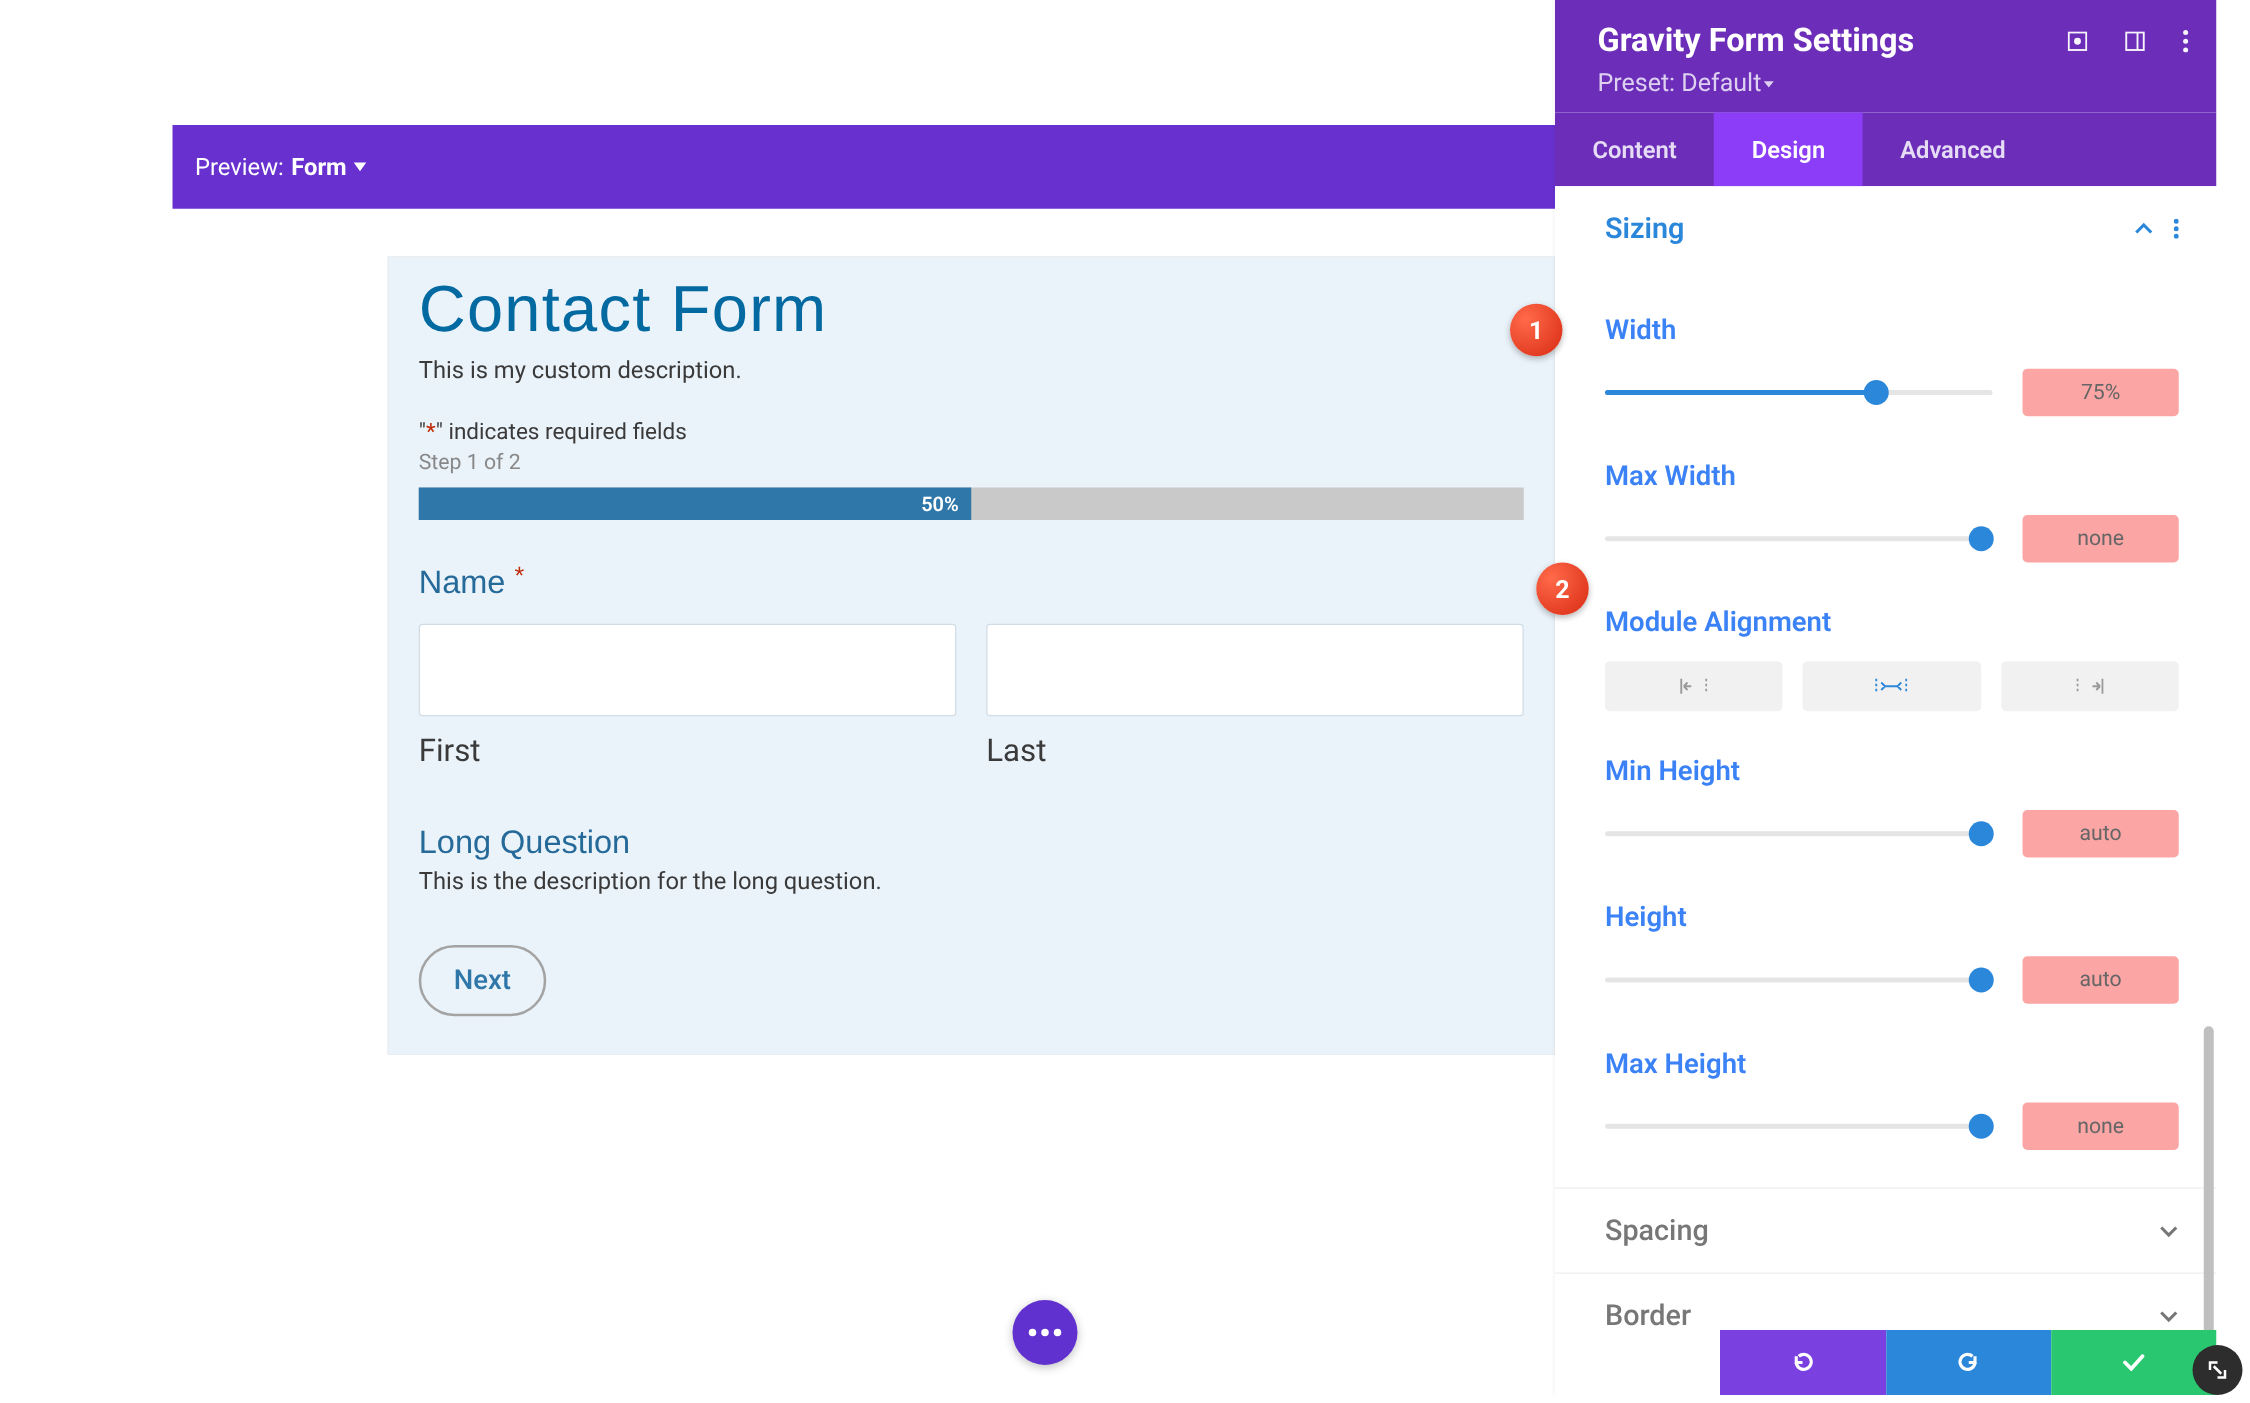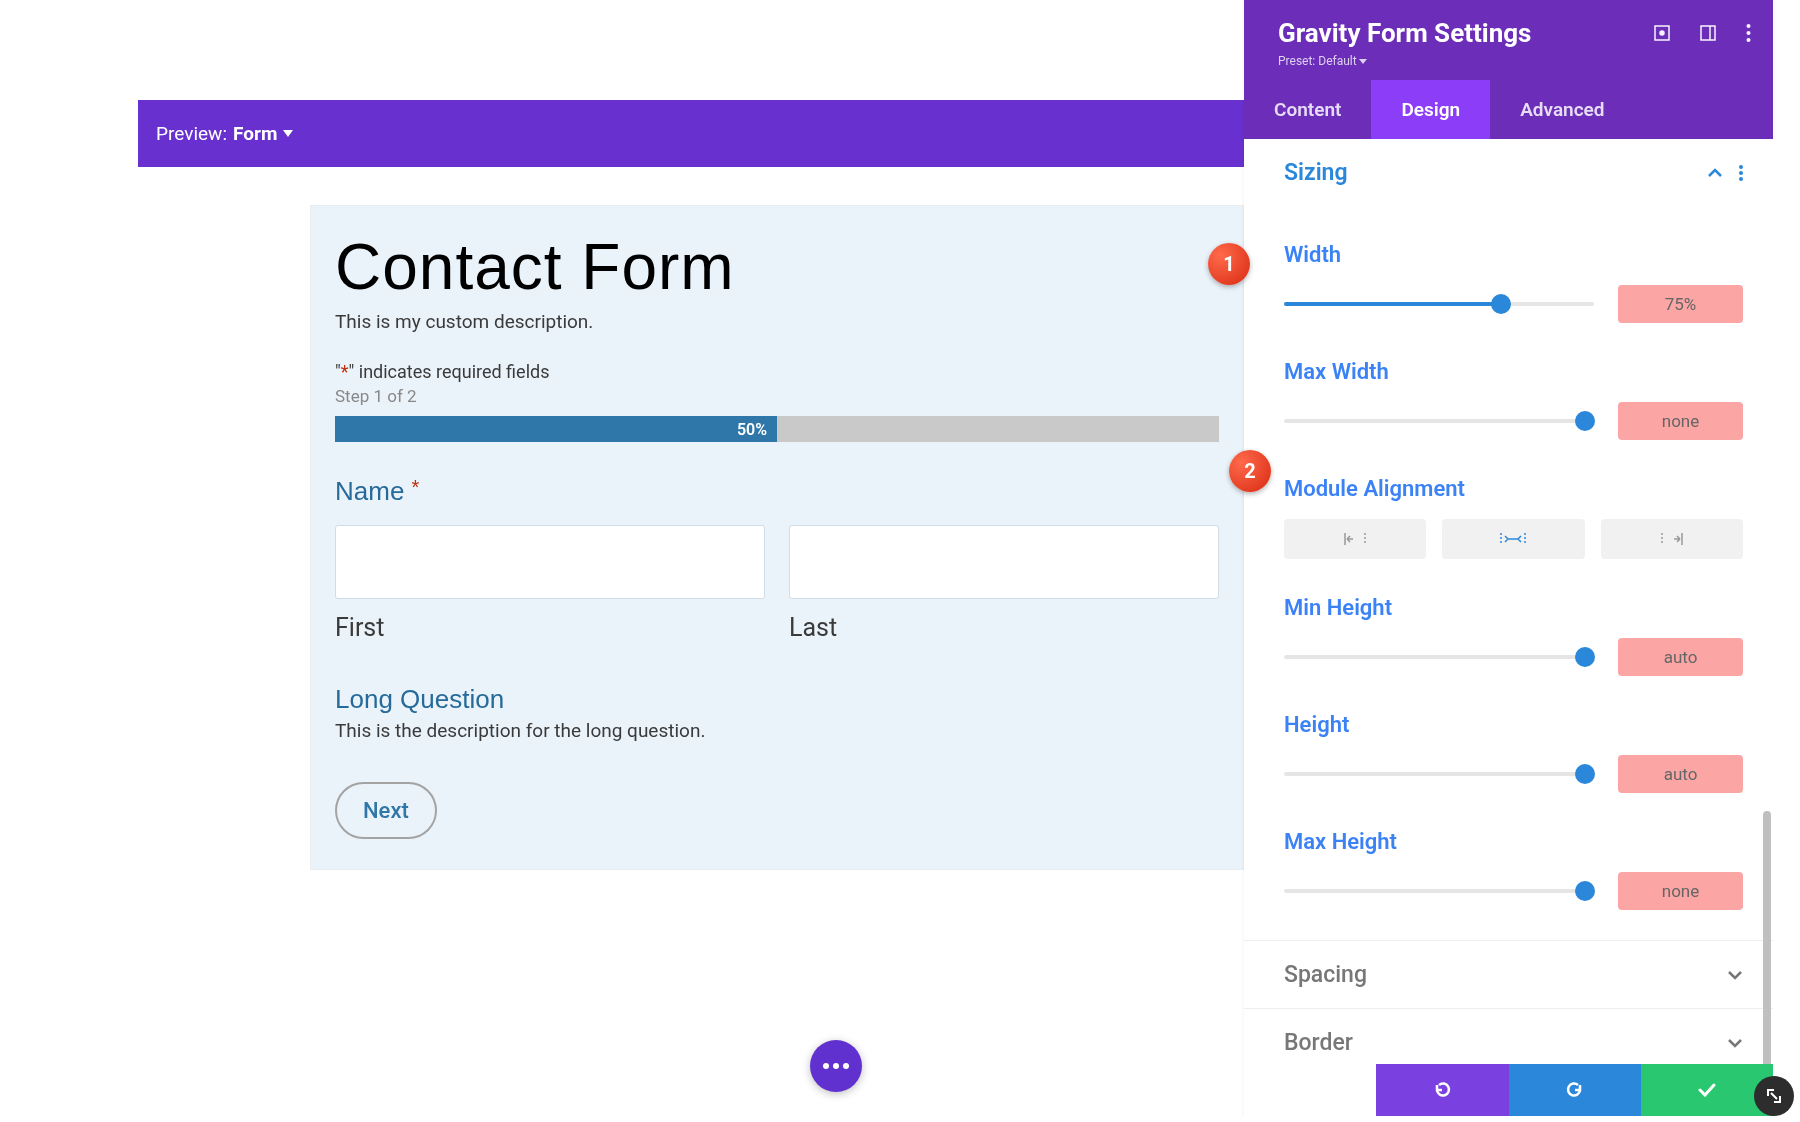--- a/index.html
+++ b/index.html
@@ -46,24 +46,24 @@
   left: 310px; top: 205px;
   width: 934px;
   background: #ebf3fa;
   padding: 0 0 30px 0;
   border: 1px solid #e8edf2;
 }
 .form-inner { padding: 0 24px; }
 .form-title {
   font-family: Arial, sans-serif;
   font-weight: 500;
-  font-size: 64px;
-  color: #000000;
+  font-size: 52px;
+  color: #0369a1;
   letter-spacing: 1px;
-  padding-top: 24px;
+  padding-top: 12px;
 }
 .form-desc {
   font-size: 19px;
   color: #3a3a3a;
   margin-top: 6px;
   margin-bottom: 28px;
 }
 .req-note {
   font-size: 18px;
   color: #3a3a3a;
@@ -193,21 +193,21 @@
 .sb-head {
   background: #6c2eb9;
   color: #fff;
   padding: 18px 24px 12px 34px;
 }
 .sb-title {
   font-size: 26px;
   font-weight: 700;
 }
 .sb-preset {
-  font-size: 12px;
+  font-size: 20px;
   color: #ddd0f1;
   margin-top: 6px;
 }
 .sb-preset .tri {
   display: inline-block;
   width: 0; height: 0;
   border-left: 4px solid transparent;
   border-right: 4px solid transparent;
   border-top: 5px solid #ddd0f1;
   margin-left: 2px;

